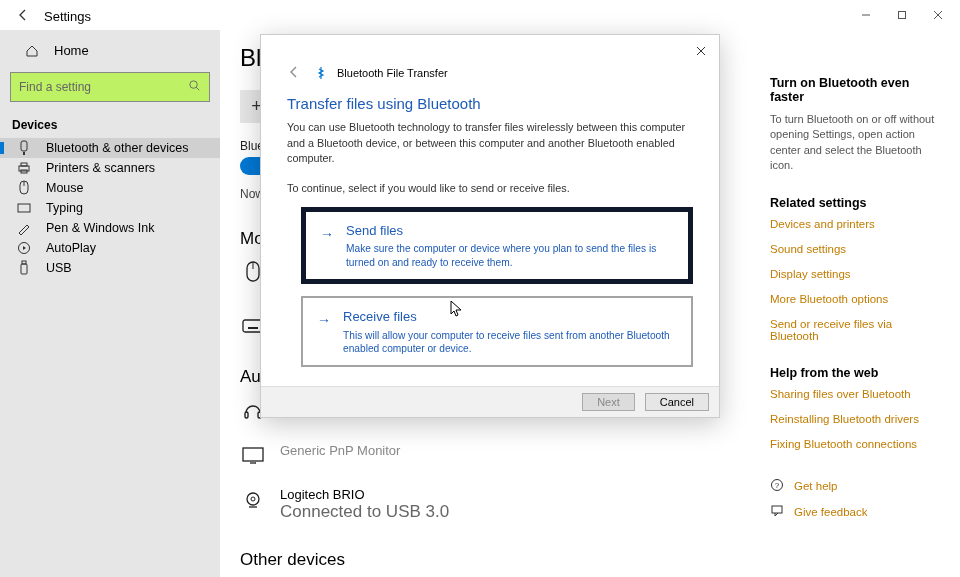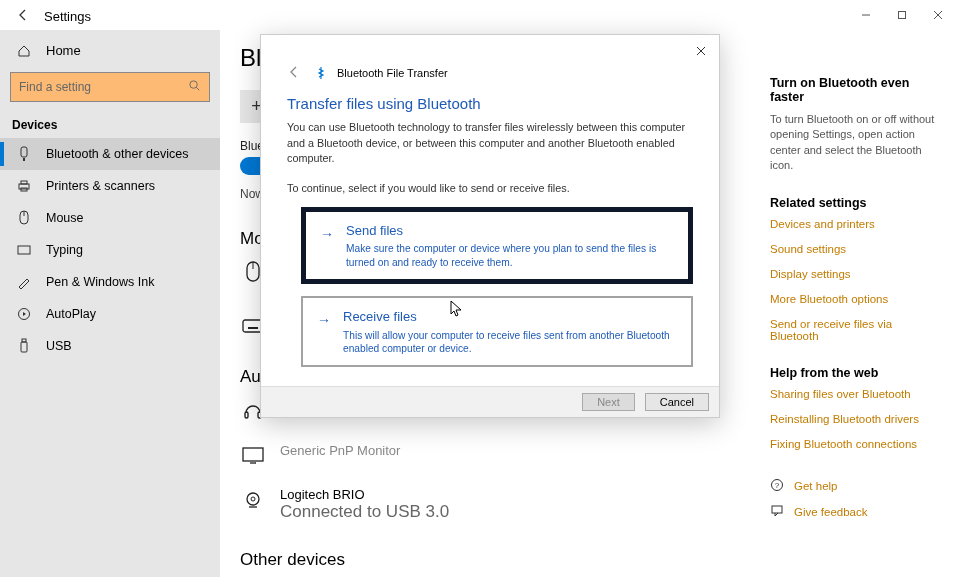--- a/index.html
+++ b/index.html
@@ -47,25 +47,26 @@
     gap: 14px;
     padding: 0 16px 8px 16px;
     margin-top: -22px;
   }
   .back-arrow { color: #333; }
   .home-row {
     display: flex;
     align-items: center;
     gap: 14px;
     padding: 10px 16px;
+    margin-left: 8px;
   }
   .search-wrap { padding: 4px 10px 10px 10px; }
   .search-box {
     border: 1px solid #888;
-    background: #fdba74;
+    background: #bef264;
     height: 30px;
     display: flex;
     align-items: center;
     padding: 0 8px;
     gap: 6px;
   }
   .search-box input {
     flex: 1;
     border: none;
     background: transparent;
@@ -73,21 +74,21 @@
     font-size: 12px;
   }
   .search-box input::placeholder { color: #666; }
   .section-label {
     padding: 6px 12px;
     font-weight: 600;
     font-size: 12px;
   }
   .nav-list {}
   .nav-item {
-    height: 32px;
+    height: 20px;
     display: flex;
     align-items: center;
     padding: 0 16px;
     gap: 14px;
     font-size: 12.5px;
     cursor: default;
   }
   .nav-item.active {
     background: #d0d0d0;
     position: relative;

